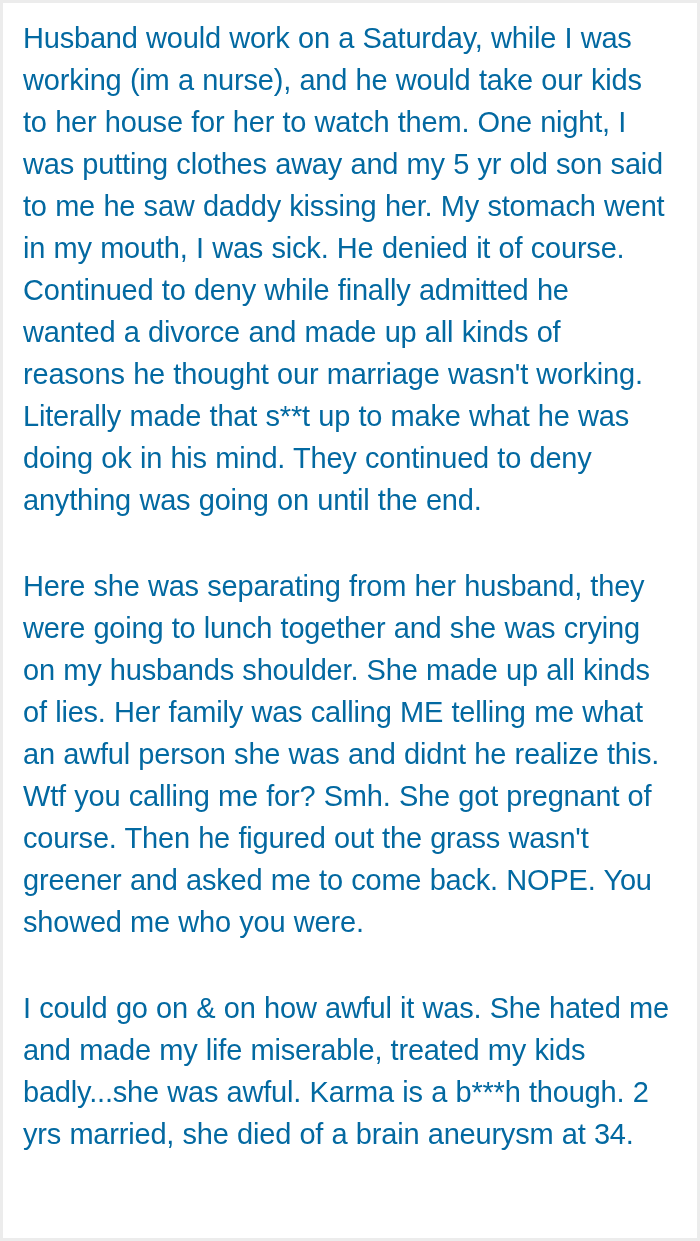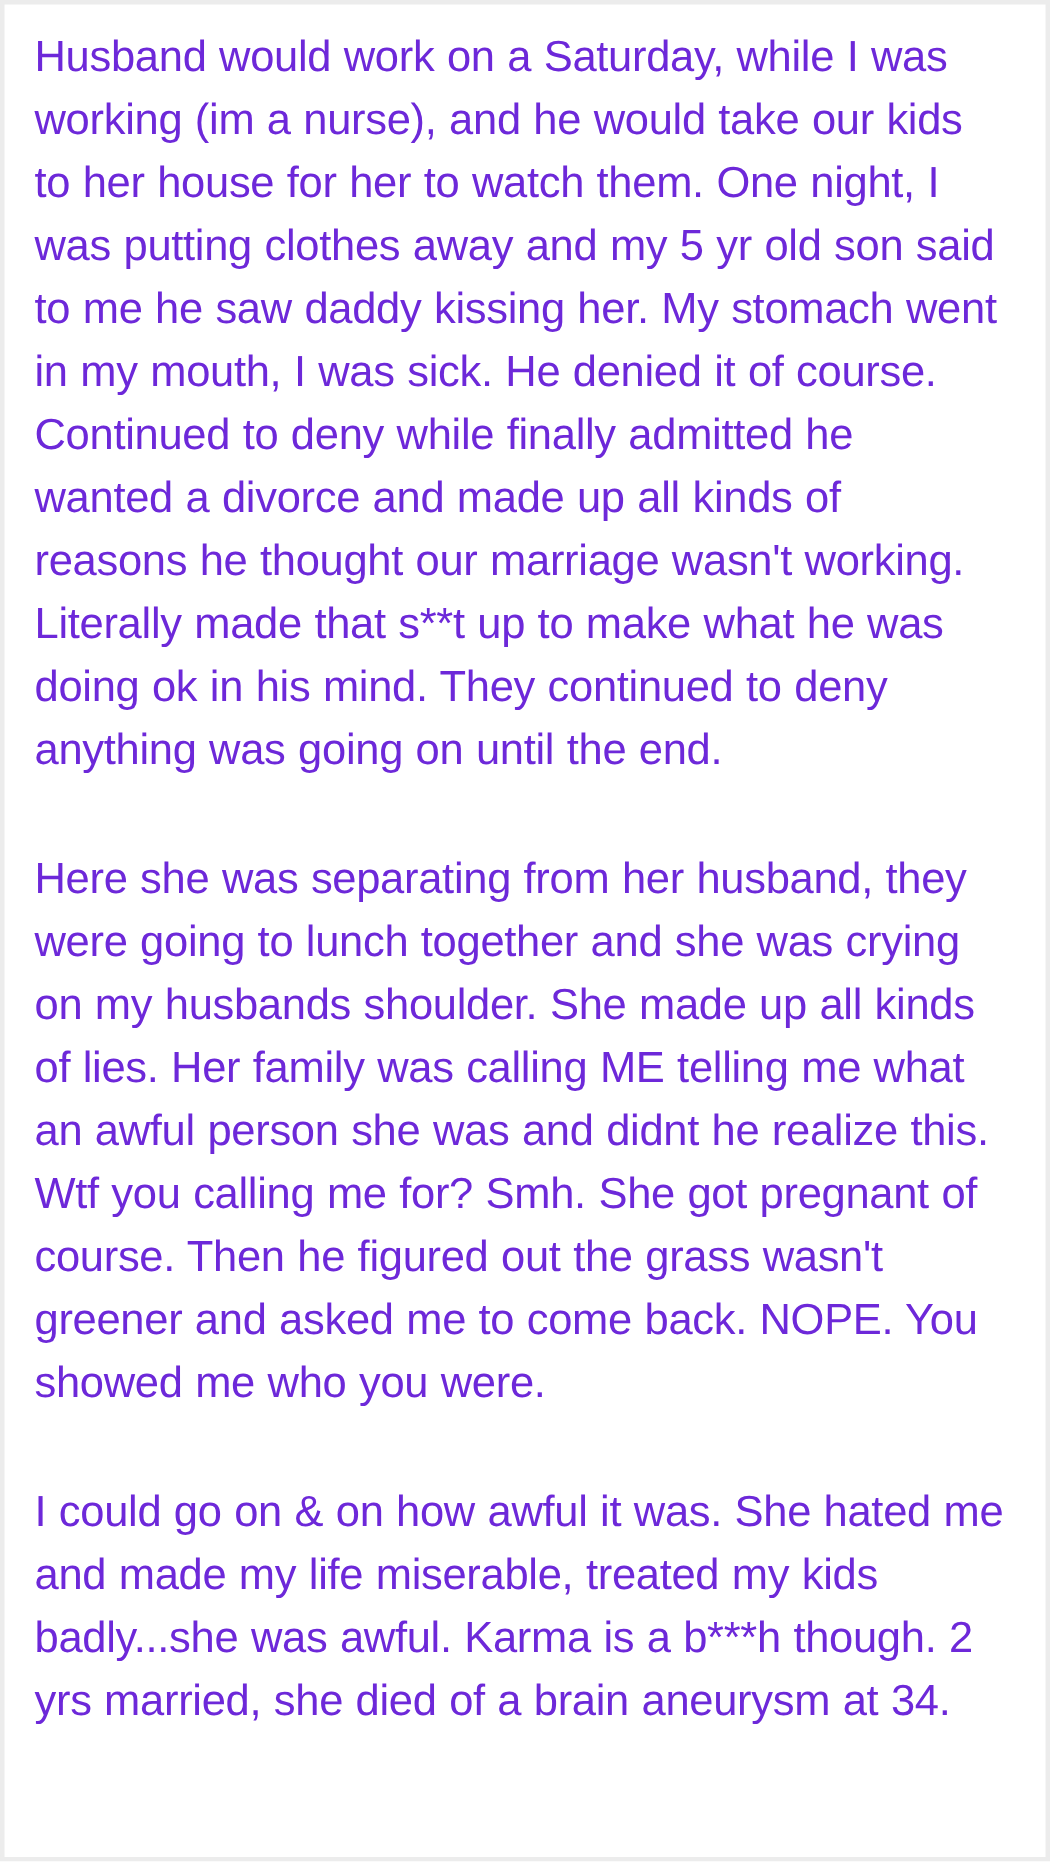--- a/index.html
+++ b/index.html
@@ -15,21 +15,21 @@
     border: 3px solid #ececec;
     padding: 14px 28px 20px 20px;
     overflow: hidden;
     font-family: "Liberation Sans", "DejaVu Sans", sans-serif;
   }
   .para {
     margin: 0 0 44px 0;
     font-size: 29px;
     line-height: 42px;
     letter-spacing: -0.2px;
-    color: #6d28d9;
+    color: #0369a1;
     font-weight: 400;
     text-align: left;
     word-spacing: 0.5px;
   }
   .para:last-child {
     margin-bottom: 0;
   }
 </style>
 </head>
 <body>

